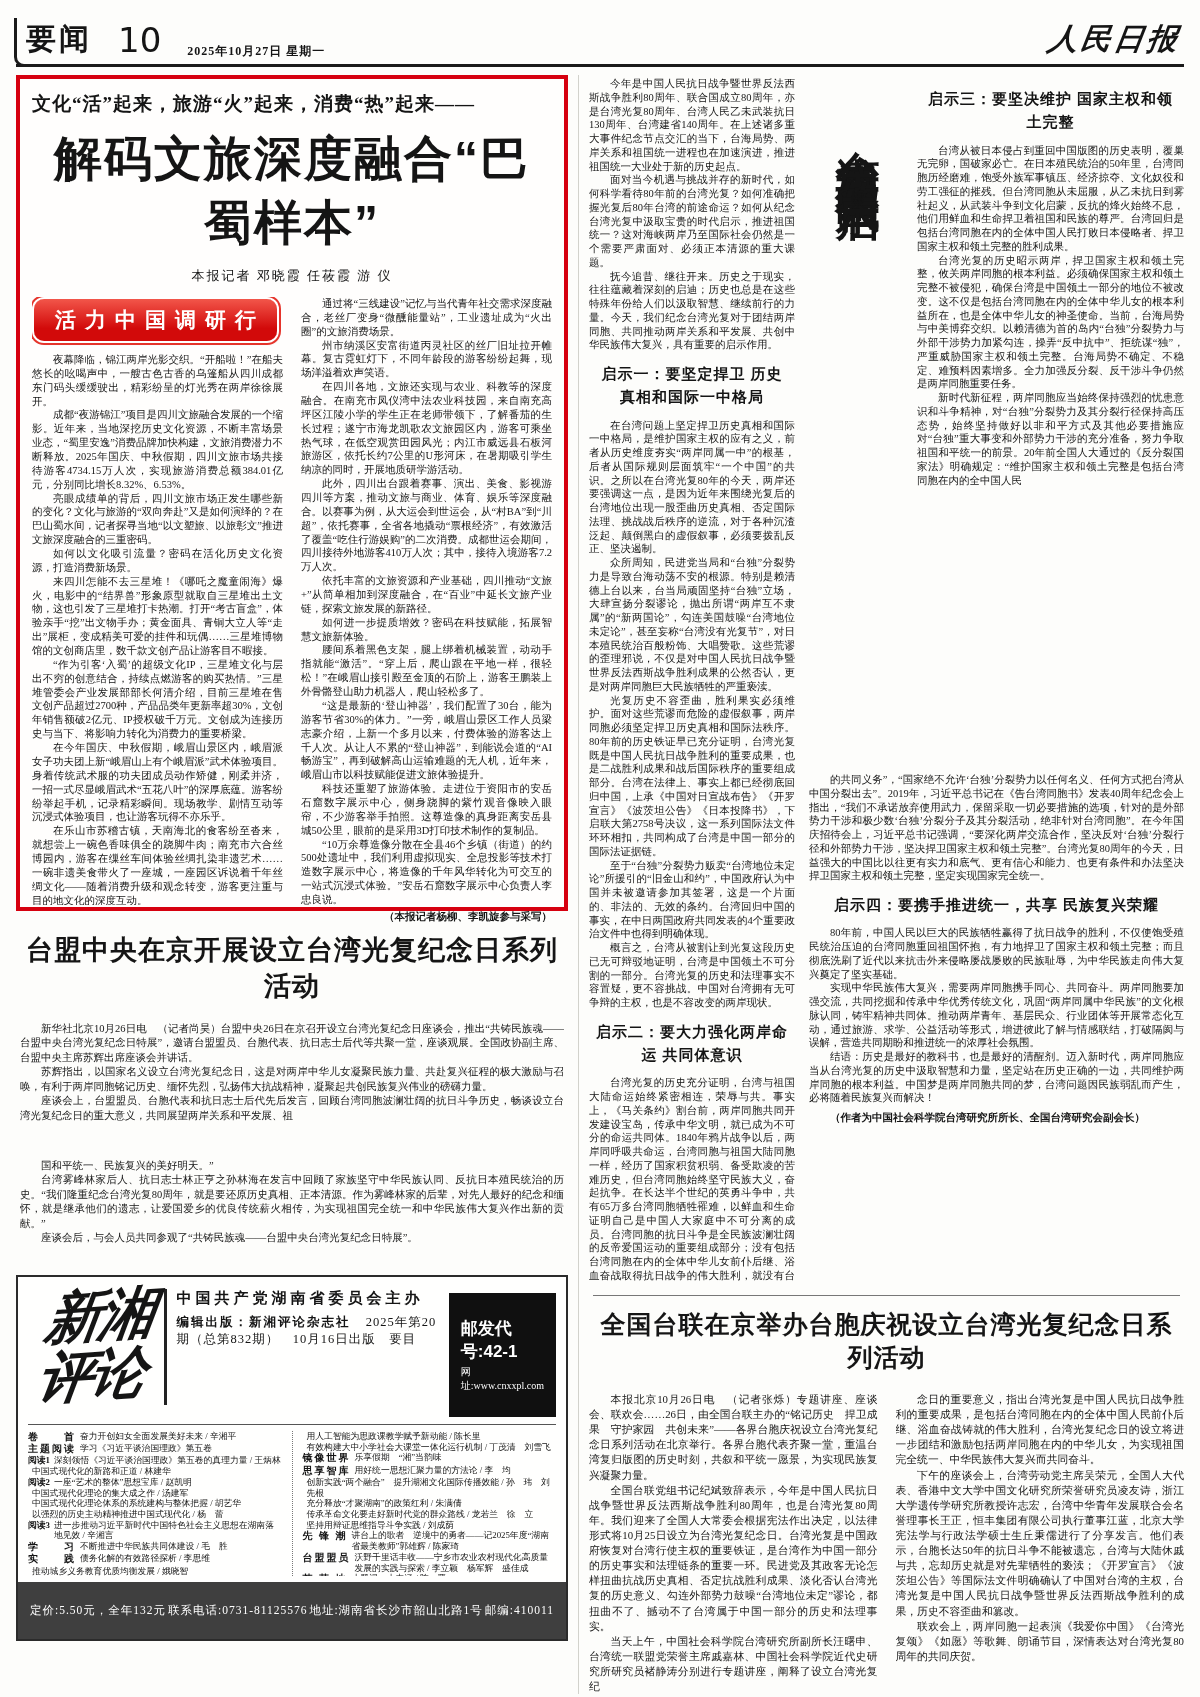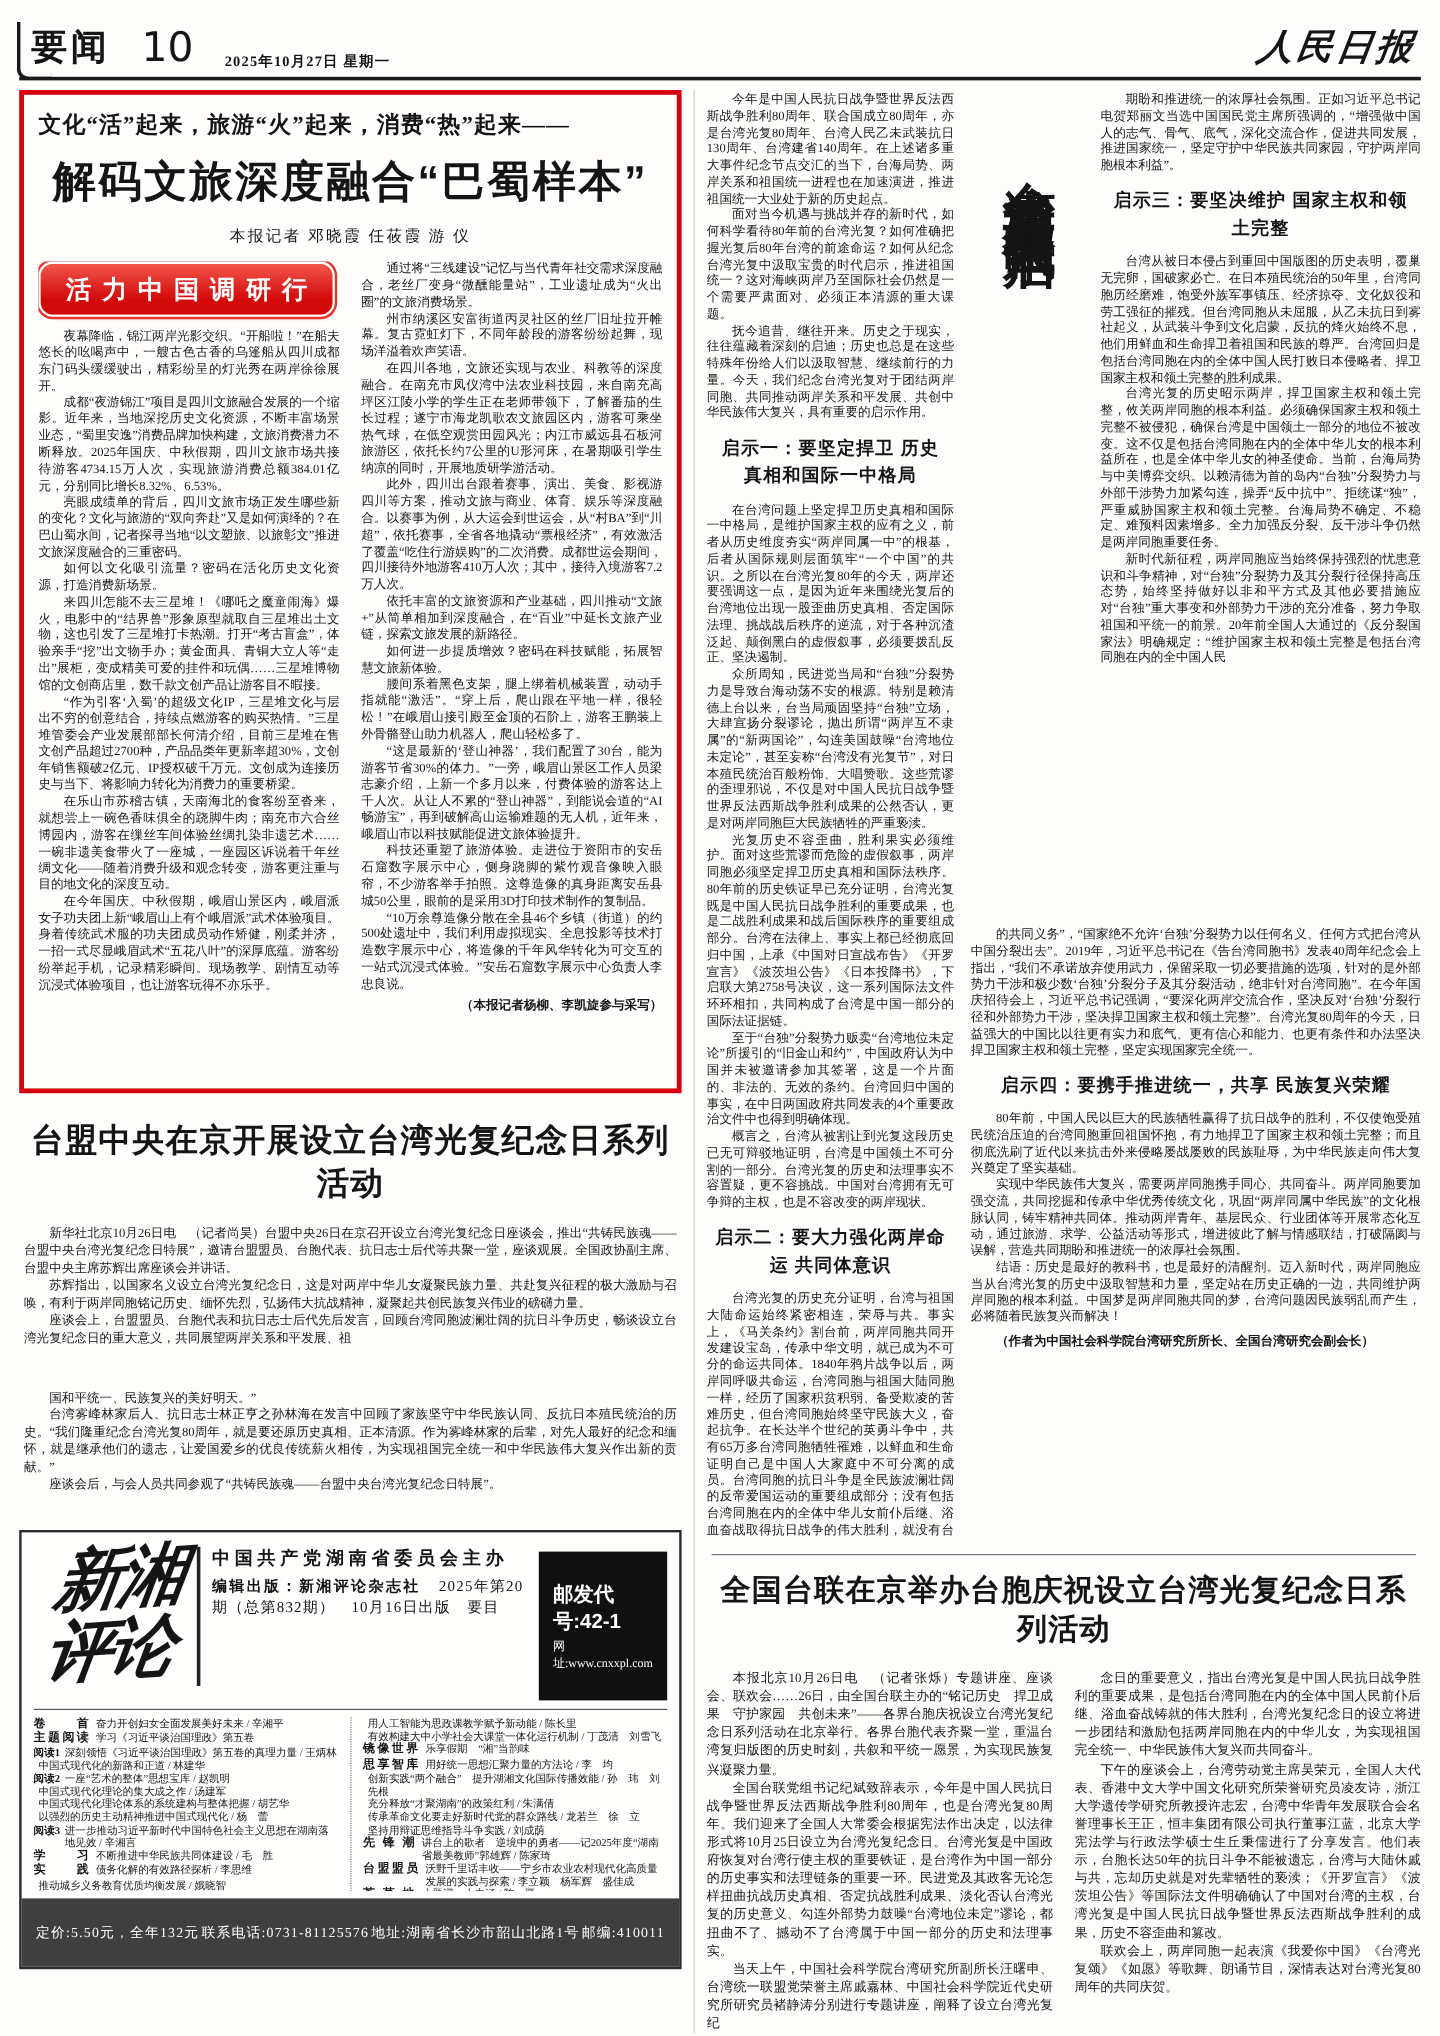--- a/index.html
+++ b/index.html
@@ -17,21 +17,21 @@
   .masthead{font-size:30px;font-weight:bold;font-style:italic;letter-spacing:3px;
     transform:skewX(-8deg);font-family:"DejaVu Serif",serif;}
   
   .page-body{display:flex;gap:10px;padding:8px 16px 0;}
   .col-left{width:552px;flex:none;display:flex;flex-direction:column;gap:7px;}
   .col-right{flex:1;min-width:0;border-left:1px solid #d2d2cc;padding-left:10px;}
   .para{margin:0;text-indent:2em;text-align:justify;line-height:1.32;}
   
   .lead{border:4px solid #d6000f;padding:10px 12px 6px;height:836px;box-sizing:border-box;background:#fffefd;}
   .lead .kicker{font-size:19px;font-weight:bold;letter-spacing:1px;margin:2px 0 10px;}
-  .lead h1{font-family:"Liberation Sans","DejaVu Sans",sans-serif;font-size:36px;font-weight:900;
+  .lead h1{font-family:"Liberation Sans","DejaVu Sans",sans-serif;font-size:48px;font-weight:900;
     text-align:center;margin:0 0 12px;letter-spacing:2px;}
   .lead .byline{text-align:center;font-size:13px;margin-bottom:12px;letter-spacing:2px;}
   .lead-cols{display:flex;gap:18px;height:608px;overflow:hidden;}
   .lcol{flex:1;min-width:0;overflow:hidden;}
   .lead .para{font-size:10.5px;}
   .badge{background:linear-gradient(180deg,#f2564a 0%,#d20a0a 70%);color:#fff;text-align:center;
     font-family:"Liberation Sans",sans-serif;font-weight:bold;font-size:21px;letter-spacing:9px;
     padding:7px 0 7px 9px;border-radius:10px;margin:2px 6px 12px 2px;
     box-shadow:0 0 0 2px #fff,0 0 0 4px #e5342b,2px 3px 2px rgba(180,30,20,.35);}
   .lead .credit{text-align:right;font-size:10.5px;font-weight:bold;margin-top:5px;}
@@ -107,22 +107,22 @@
       <div class="lead-cols">
         <div class="lcol">
           <div class="badge">活力中国调研行</div>
           <div>
               <p class="para">夜幕降临，锦江两岸光影交织。“开船啦！”在船夫悠长的吆喝声中，一艘古色古香的乌篷船从四川成都东门码头缓缓驶出，精彩纷呈的灯光秀在两岸徐徐展开。</p>
               <p class="para">成都“夜游锦江”项目是四川文旅融合发展的一个缩影。近年来，当地深挖历史文化资源，不断丰富场景业态，“蜀里安逸”消费品牌加快构建，文旅消费潜力不断释放。2025年国庆、中秋假期，四川文旅市场共接待游客4734.15万人次，实现旅游消费总额384.01亿元，分别同比增长8.32%、6.53%。</p>
               <p class="para">亮眼成绩单的背后，四川文旅市场正发生哪些新的变化？文化与旅游的“双向奔赴”又是如何演绎的？在巴山蜀水间，记者探寻当地“以文塑旅、以旅彰文”推进文旅深度融合的三重密码。</p>
               <p class="para">如何以文化吸引流量？密码在活化历史文化资源，打造消费新场景。</p>
               <p class="para">来四川怎能不去三星堆！《哪吒之魔童闹海》爆火，电影中的“结界兽”形象原型就取自三星堆出土文物，这也引发了三星堆打卡热潮。打开“考古盲盒”，体验亲手“挖”出文物手办；黄金面具、青铜大立人等“走出”展柜，变成精美可爱的挂件和玩偶……三星堆博物馆的文创商店里，数千款文创产品让游客目不暇接。</p>
               <p class="para">“作为引客‘入蜀’的超级文化IP，三星堆文化与层出不穷的创意结合，持续点燃游客的购买热情。”三星堆管委会产业发展部部长何清介绍，目前三星堆在售文创产品超过2700种，产品品类年更新率超30%，文创年销售额破2亿元、IP授权破千万元。文创成为连接历史与当下、将影响力转化为消费力的重要桥梁。</p>
+              <p class="para">在今年国庆、中秋假期，峨眉山景区内，峨眉派女子功夫团上新“峨眉山上有个峨眉派”武术体验项目。身着传统武术服的功夫团成员动作矫健，刚柔并济，一招一式尽显峨眉武术“五花八叶”的深厚底蕴。游客纷纷举起手机，记录精彩瞬间。现场教学、剧情互动等沉浸式体验项目，也让游客玩得不亦乐乎。</p>
               <p class="para">在乐山市苏稽古镇，天南海北的食客纷至沓来，就想尝上一碗色香味俱全的跷脚牛肉；南充市六合丝博园内，游客在缫丝车间体验丝绸扎染非遗艺术……一碗非遗美食带火了一座城，一座园区诉说着千年丝绸文化——随着消费升级和观念转变，游客更注重与目的地文化的深度互动。</p>
-              <p class="para">在今年国庆、中秋假期，峨眉山景区内，峨眉派女子功夫团上新“峨眉山上有个峨眉派”武术体验项目。身着传统武术服的功夫团成员动作矫健，刚柔并济，一招一式尽显峨眉武术“五花八叶”的深厚底蕴。游客纷纷举起手机，记录精彩瞬间。现场教学、剧情互动等沉浸式体验项目，也让游客玩得不亦乐乎。</p>
             </div>
         </div>
         <div class="lcol">
             <p class="para">通过将“三线建设”记忆与当代青年社交需求深度融合，老丝厂变身“微醺能量站”，工业遗址成为“火出圈”的文旅消费场景。</p>
             <p class="para">州市纳溪区安富街道丙灵社区的丝厂旧址拉开帷幕。复古霓虹灯下，不同年龄段的游客纷纷起舞，现场洋溢着欢声笑语。</p>
             <p class="para">在四川各地，文旅还实现与农业、科教等的深度融合。在南充市凤仪湾中法农业科技园，来自南充高坪区江陵小学的学生正在老师带领下，了解番茄的生长过程；遂宁市海龙凯歌农文旅园区内，游客可乘坐热气球，在低空观赏田园风光；内江市威远县石板河旅游区，依托长约7公里的U形河床，在暑期吸引学生纳凉的同时，开展地质研学游活动。</p>
             <p class="para">此外，四川出台跟着赛事、演出、美食、影视游四川等方案，推动文旅与商业、体育、娱乐等深度融合。以赛事为例，从大运会到世运会，从“村BA”到“川超”，依托赛事，全省各地撬动“票根经济”，有效激活了覆盖“吃住行游娱购”的二次消费。成都世运会期间，四川接待外地游客410万人次；其中，接待入境游客7.2万人次。</p>
             <p class="para">依托丰富的文旅资源和产业基础，四川推动“文旅+”从简单相加到深度融合，在“百业”中延长文旅产业链，探索文旅发展的新路径。</p>
             <p class="para">如何进一步提质增效？密码在科技赋能，拓展智慧文旅新体验。</p>
             <p class="para">腰间系着黑色支架，腿上绑着机械装置，动动手指就能“激活”。“穿上后，爬山跟在平地一样，很轻松！”在峨眉山接引殿至金顶的石阶上，游客王鹏装上外骨骼登山助力机器人，爬山轻松多了。</p>
@@ -329,23 +329,20 @@
             <p class="para">台湾光复的历史充分证明，台湾与祖国大陆命运始终紧密相连，荣辱与共。事实上，《马关条约》割台前，两岸同胞共同开发建设宝岛，传承中华文明，就已成为不可分的命运共同体。1840年鸦片战争以后，两岸同呼吸共命运，台湾同胞与祖国大陆同胞一样，经历了国家积贫积弱、备受欺凌的苦难历史，但台湾同胞始终坚守民族大义，奋起抗争。在长达半个世纪的英勇斗争中，共有65万多台湾同胞牺牲罹难，以鲜血和生命证明自己是中国人大家庭中不可分离的成员。台湾同胞的抗日斗争是全民族波澜壮阔的反帝爱国运动的重要组成部分；没有包括台湾同胞在内的全体中华儿女前仆后继、浴血奋战取得抗日战争的伟大胜利，就没有台湾的光复。两岸同胞命运始终紧密相连，休戚与共。</p>
           </div>
       </div>
       <div class="e-right">
         <div class="e-top">
           <div class="vstrip">
             <div class="vtitle">台湾光复八十周年的当代启示</div>
             <div class="vauthor">朱卫东</div>
           </div>
           <div class="ecolB">
-            <div>
-                <p class="para">期盼和推进统一的浓厚社会氛围。正如习近平总书记电贺郑丽文当选中国国民党主席所强调的，“增强做中国人的志气、骨气、底气，深化交流合作，促进共同发展，推进国家统一，坚定守护中华民族共同家园，守护两岸同胞根本利益”。</p>
-              </div>
             <h3>启示三：要坚决维护 国家主权和领土完整</h3>
             <div>
                 <p class="para">台湾从被日本侵占到重回中国版图的历史表明，覆巢无完卵，国破家必亡。在日本殖民统治的50年里，台湾同胞历经磨难，饱受外族军事镇压、经济掠夺、文化奴役和劳工强征的摧残。但台湾同胞从未屈服，从乙未抗日到雾社起义，从武装斗争到文化启蒙，反抗的烽火始终不息，他们用鲜血和生命捍卫着祖国和民族的尊严。台湾回归是包括台湾同胞在内的全体中国人民打败日本侵略者、捍卫国家主权和领土完整的胜利成果。</p>
                 <p class="para">台湾光复的历史昭示两岸，捍卫国家主权和领土完整，攸关两岸同胞的根本利益。必须确保国家主权和领土完整不被侵犯，确保台湾是中国领土一部分的地位不被改变。这不仅是包括台湾同胞在内的全体中华儿女的根本利益所在，也是全体中华儿女的神圣使命。当前，台海局势与中美博弈交织。以赖清德为首的岛内“台独”分裂势力与外部干涉势力加紧勾连，操弄“反中抗中”、拒统谋“独”，严重威胁国家主权和领土完整。台海局势不确定、不稳定、难预料因素增多。全力加强反分裂、反干涉斗争仍然是两岸同胞重要任务。</p>
                 <p class="para">新时代新征程，两岸同胞应当始终保持强烈的忧患意识和斗争精神，对“台独”分裂势力及其分裂行径保持高压态势，始终坚持做好以非和平方式及其他必要措施应对“台独”重大事变和外部势力干涉的充分准备，努力争取祖国和平统一的前景。20年前全国人大通过的《反分裂国家法》明确规定：“维护国家主权和领土完整是包括台湾同胞在内的全中国人民</p>
               </div>
           </div>
         </div>
         <div class="e-bottom">
           <div>

